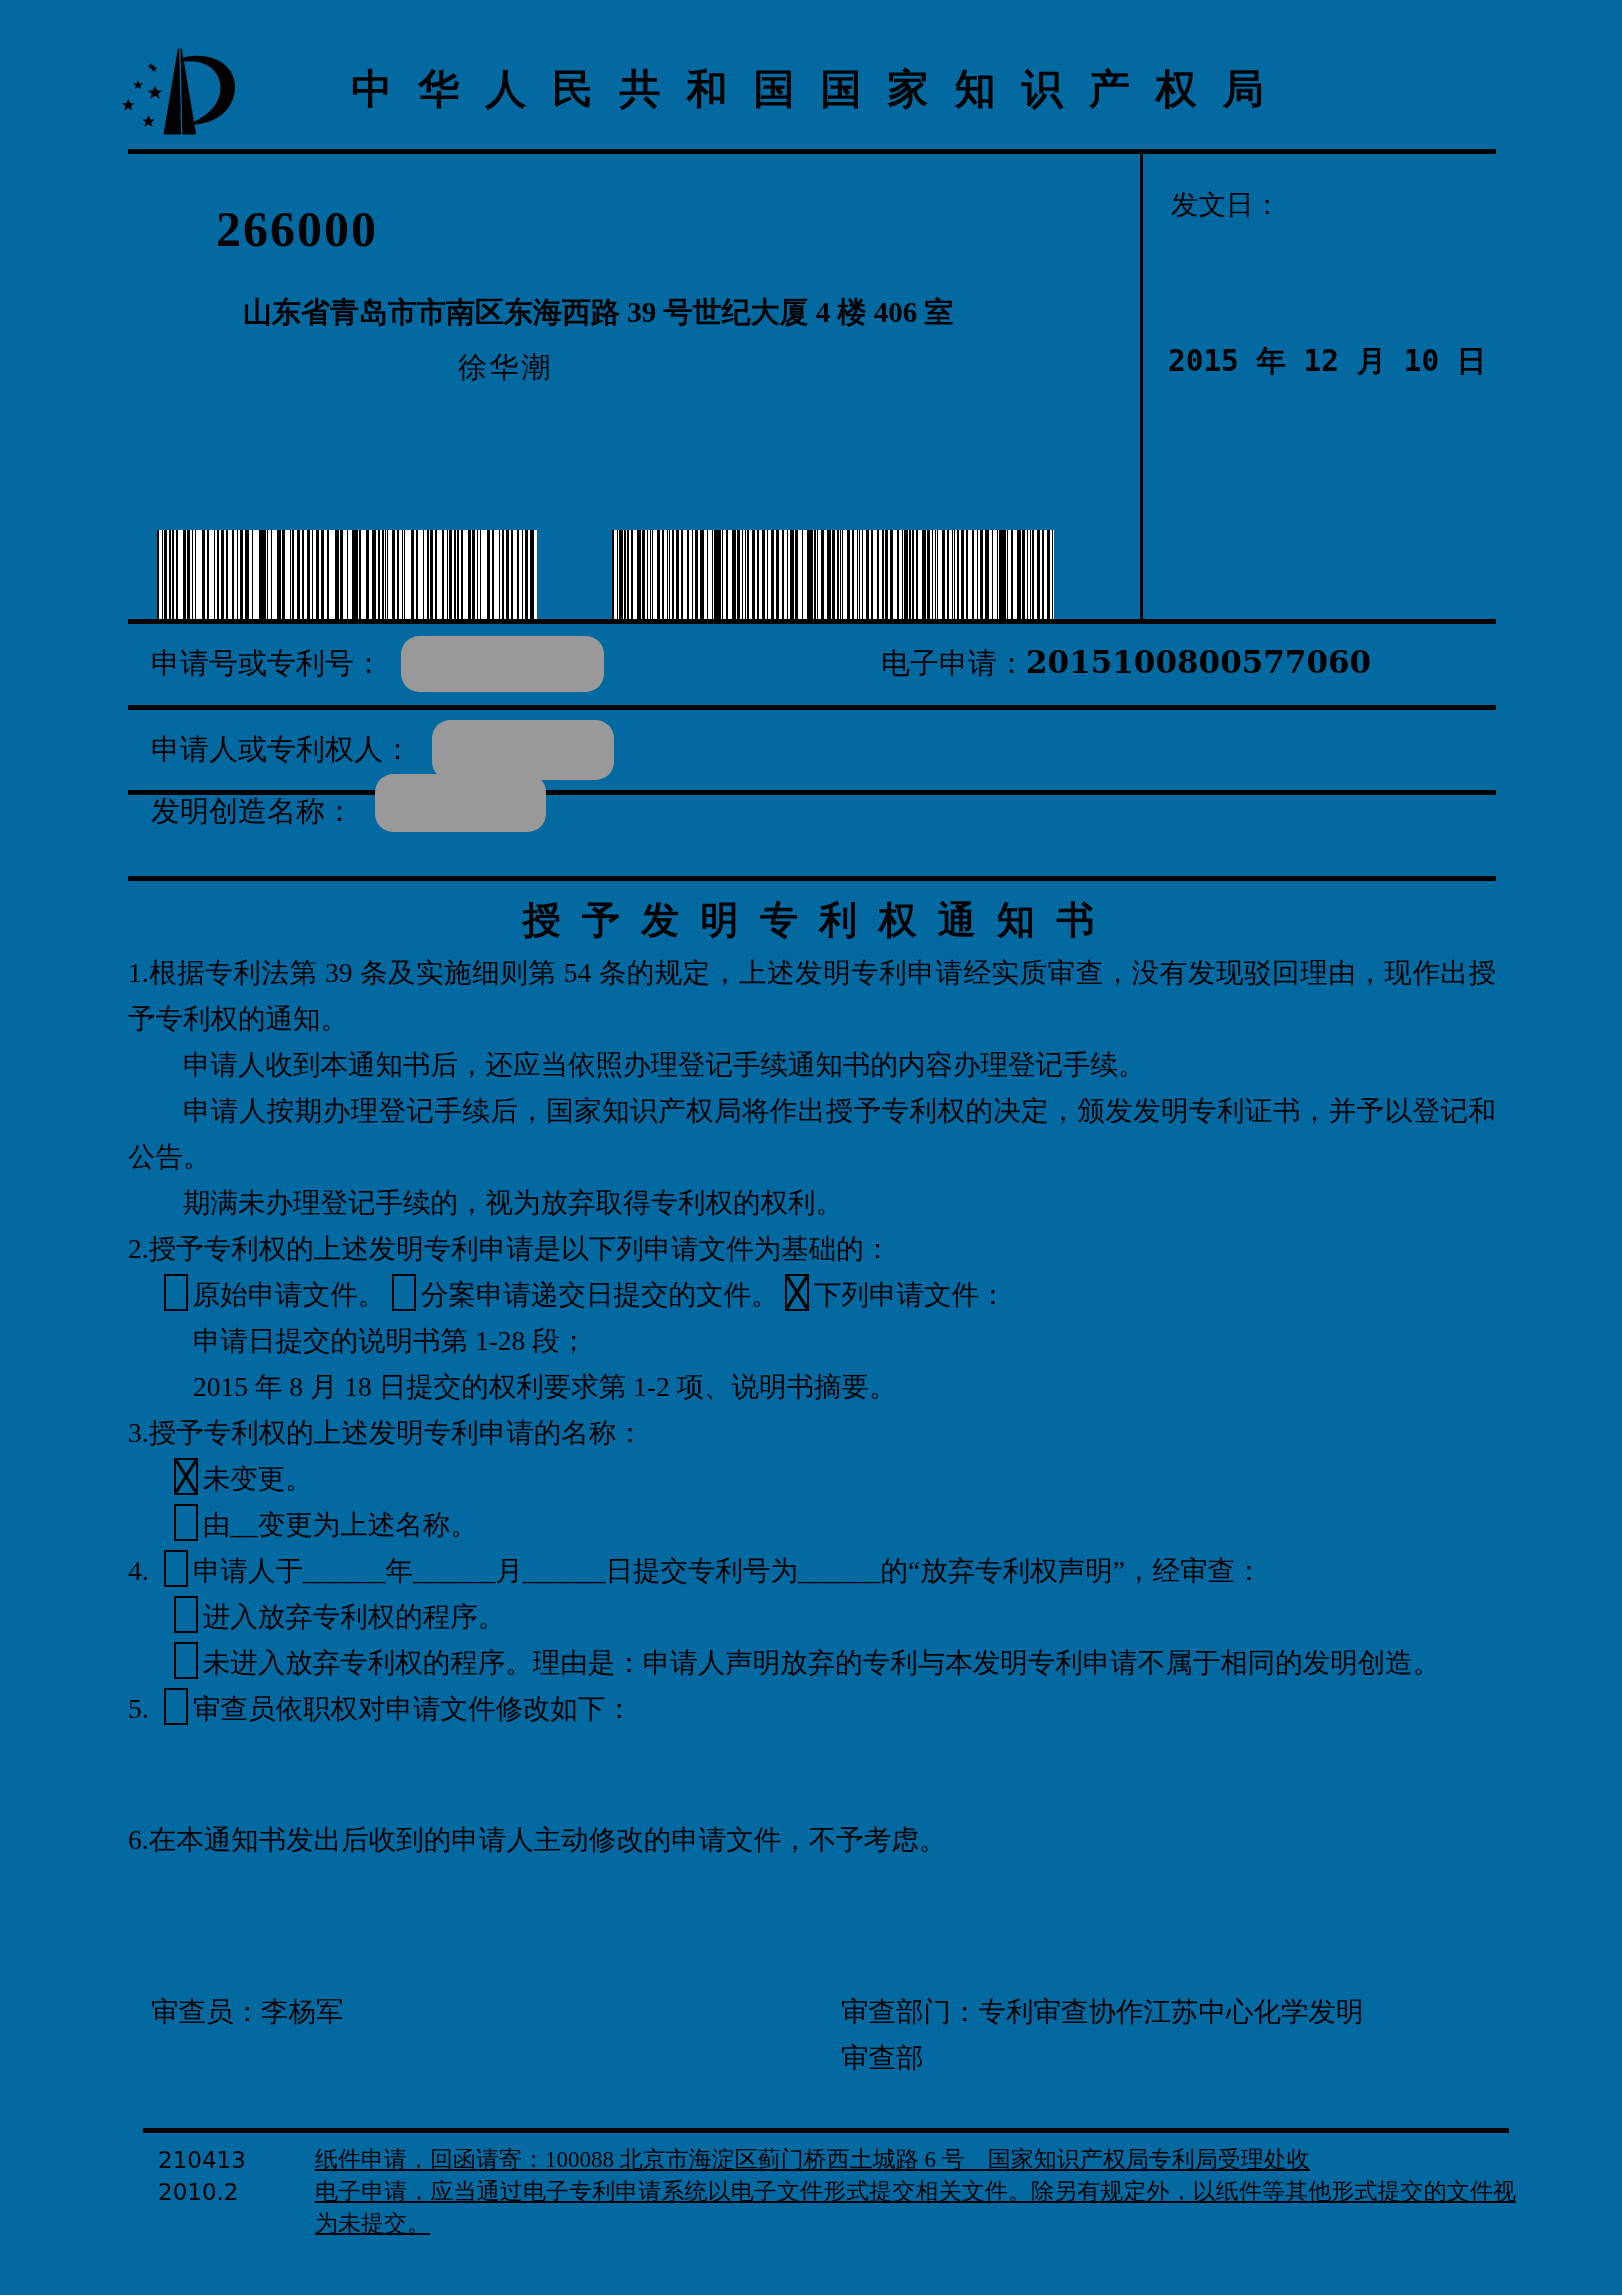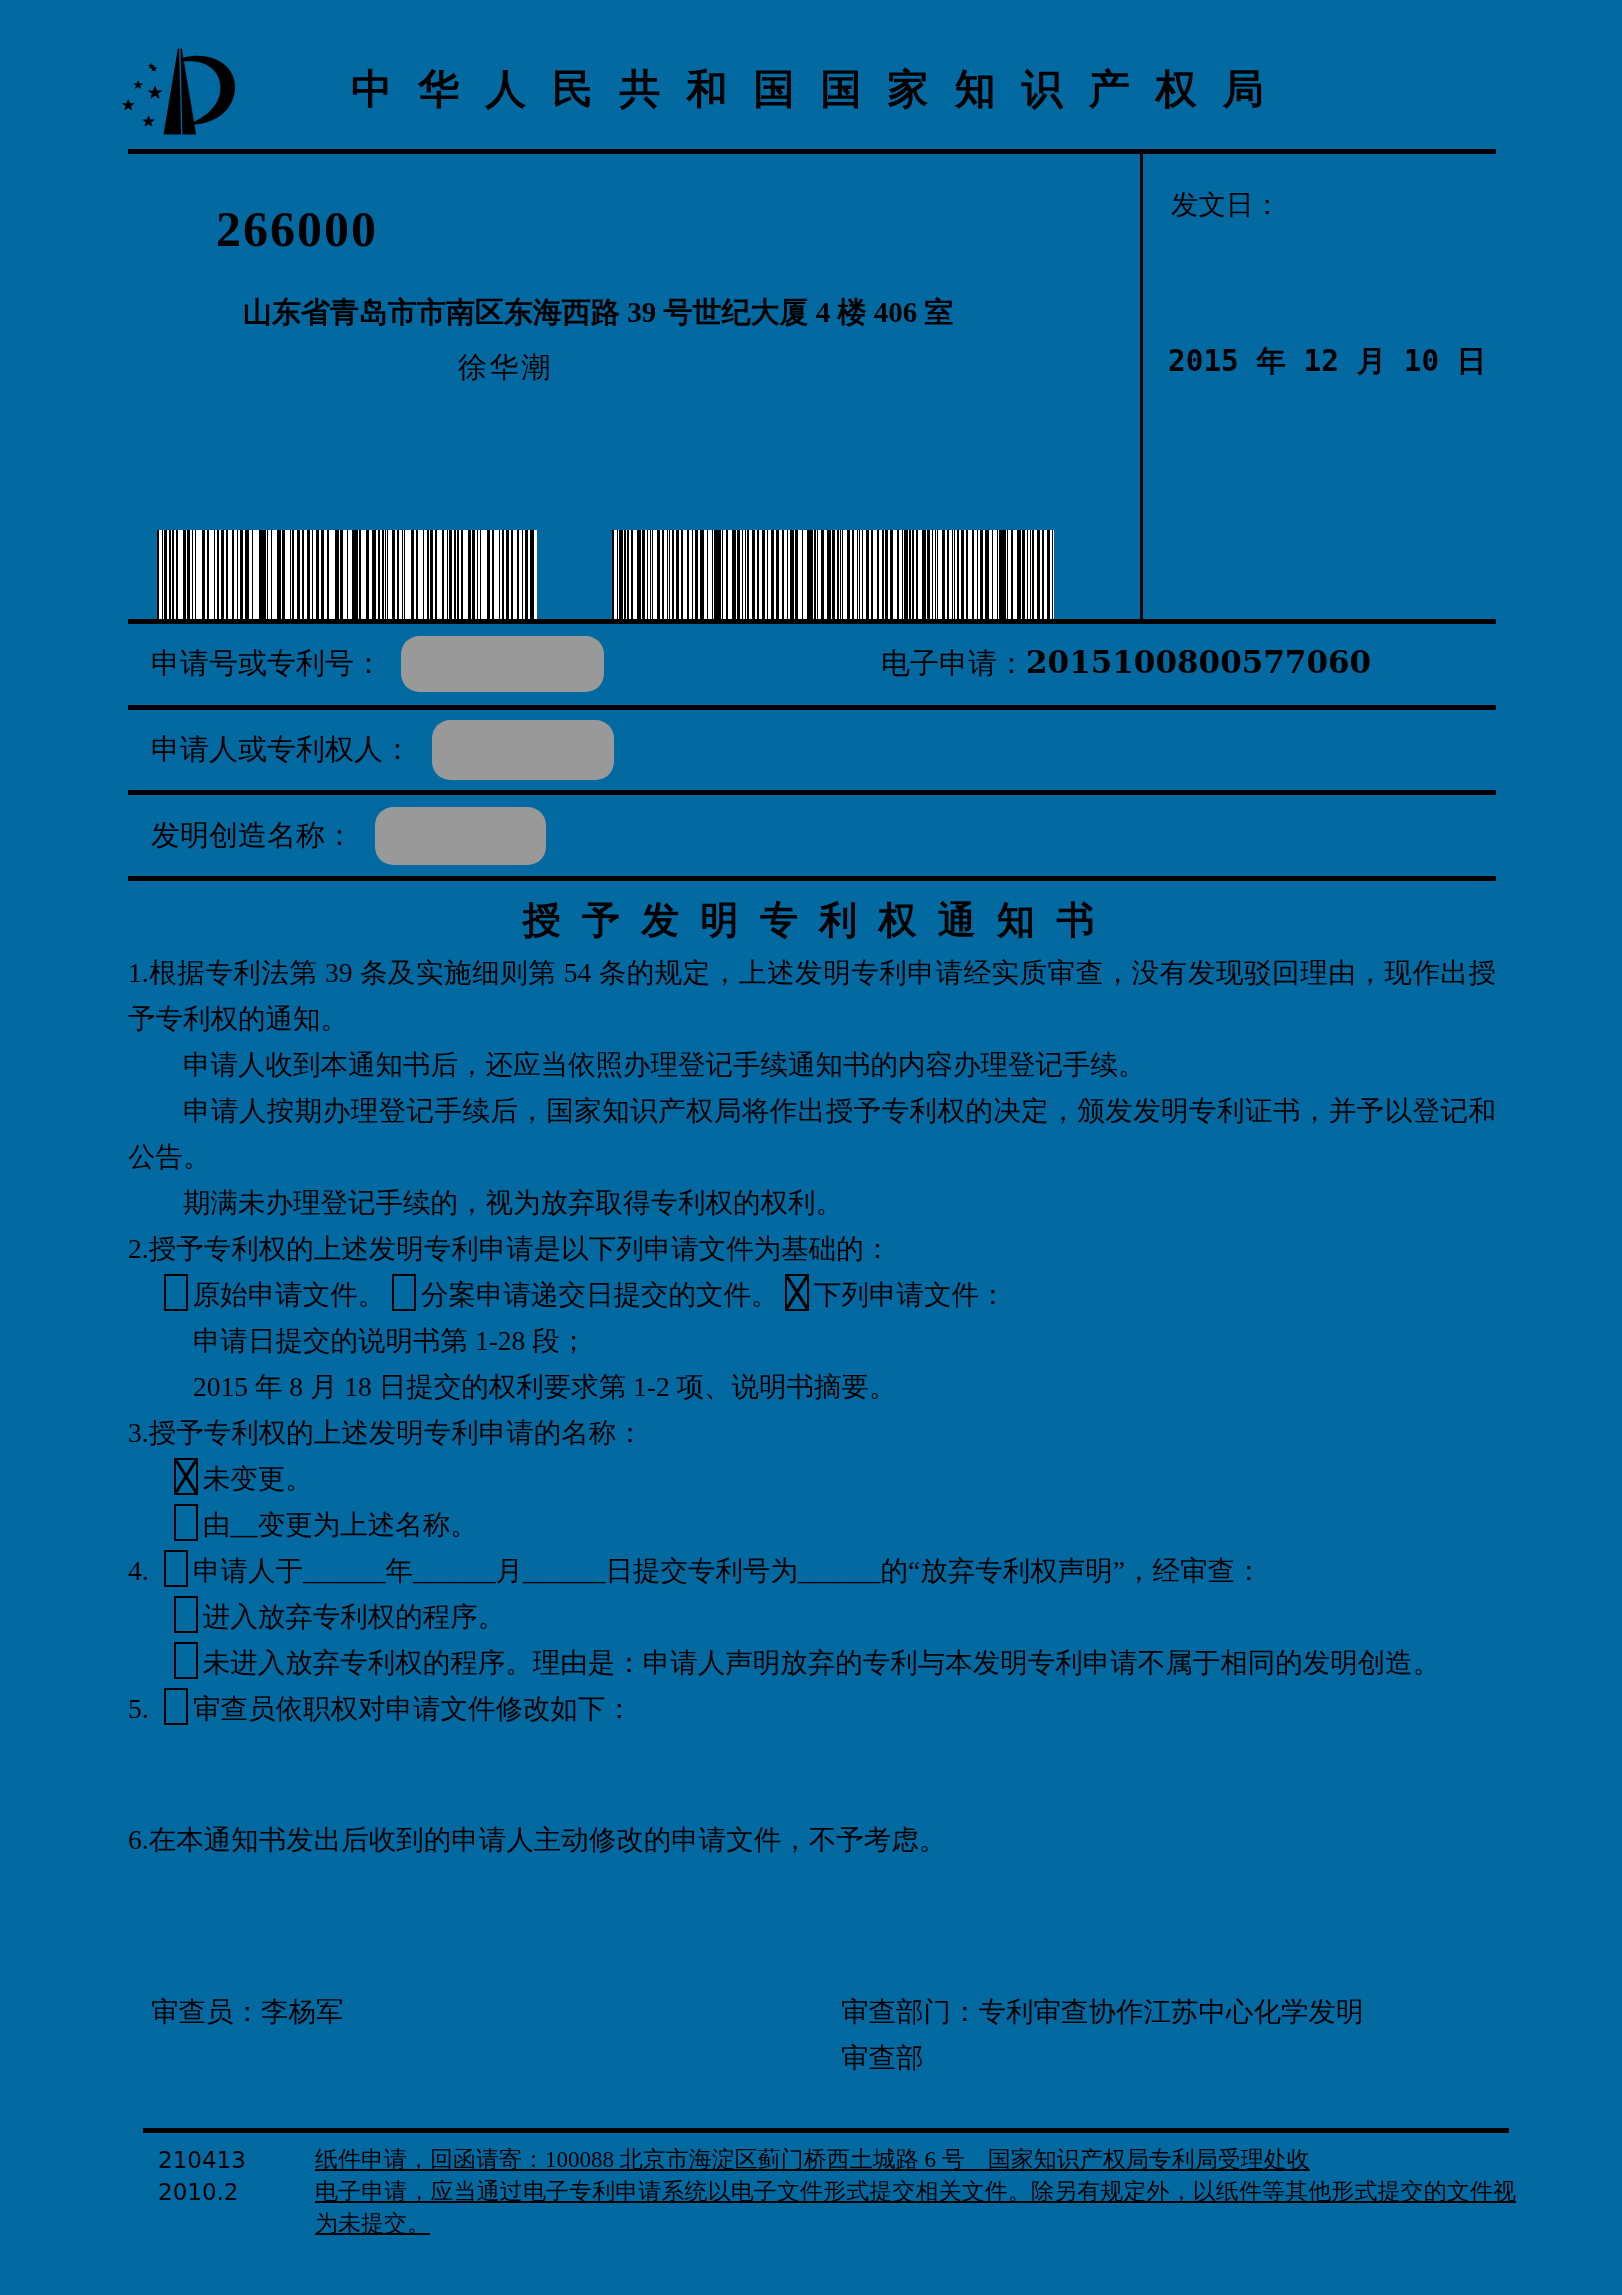--- a/index.html
+++ b/index.html
@@ -36,21 +36,21 @@
   .barcode { position:absolute; top:376px; height:89px; background-color:#fff;
     background-image:
       repeating-linear-gradient(90deg,#000 0 2px,transparent 2px 4.6px,#000 4.6px 5.9px,transparent 5.9px 9.8px,#000 9.8px 10.5px,transparent 10.5px 15px),
       repeating-linear-gradient(90deg,#000 0 1.3px,transparent 1.3px 7.2px,#000 7.2px 9.8px,transparent 9.8px 12.4px,#000 12.4px 13.7px,transparent 13.7px 19px);
   }
   .bc1 { left:157px; width:380px; }
   .bc2 { left:612px; width:442px; }
   
   .field-row { position:absolute; left:128px; width:1368px; height:80px;
     display:flex; align-items:center; padding-left:23px; box-sizing:border-box; font-size:29px; }
-  .row1 { top:624px; } .row2 { top:710px; } .row3 { top:796px; }
+  .row1 { top:624px; } .row2 { top:710px; } .row3 { top:752px;align-items:flex-end; }
   .blob { display:inline-block; background:#999; border-radius:18.3px; }
   .blob1 { width:203px; height:56px; margin-left:18.3px; }
   .blob2 { width:182px; height:60px; margin-left:19.6px; }
   .blob3 { width:171px; height:58px; margin-left:21px; }
   .serial { position:absolute; left:753px; white-space:nowrap; }
   .serial b { font-size:31px; font-family:"DejaVu Serif","Liberation Serif",serif; }
   
   .doc-title { position:absolute; left:0; right:0; top:895px; margin:0; text-align:center;
     font-size:38px; font-weight:bold; letter-spacing:5.9px; white-space:nowrap; }
   

